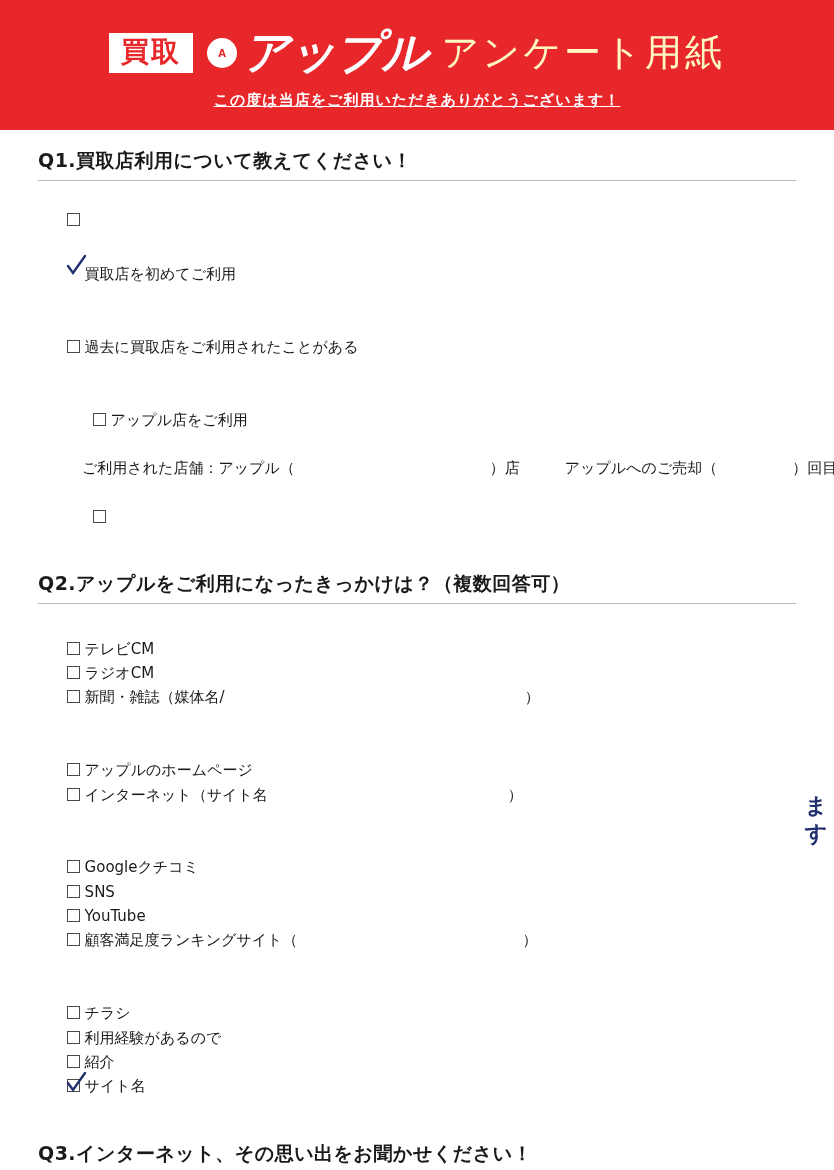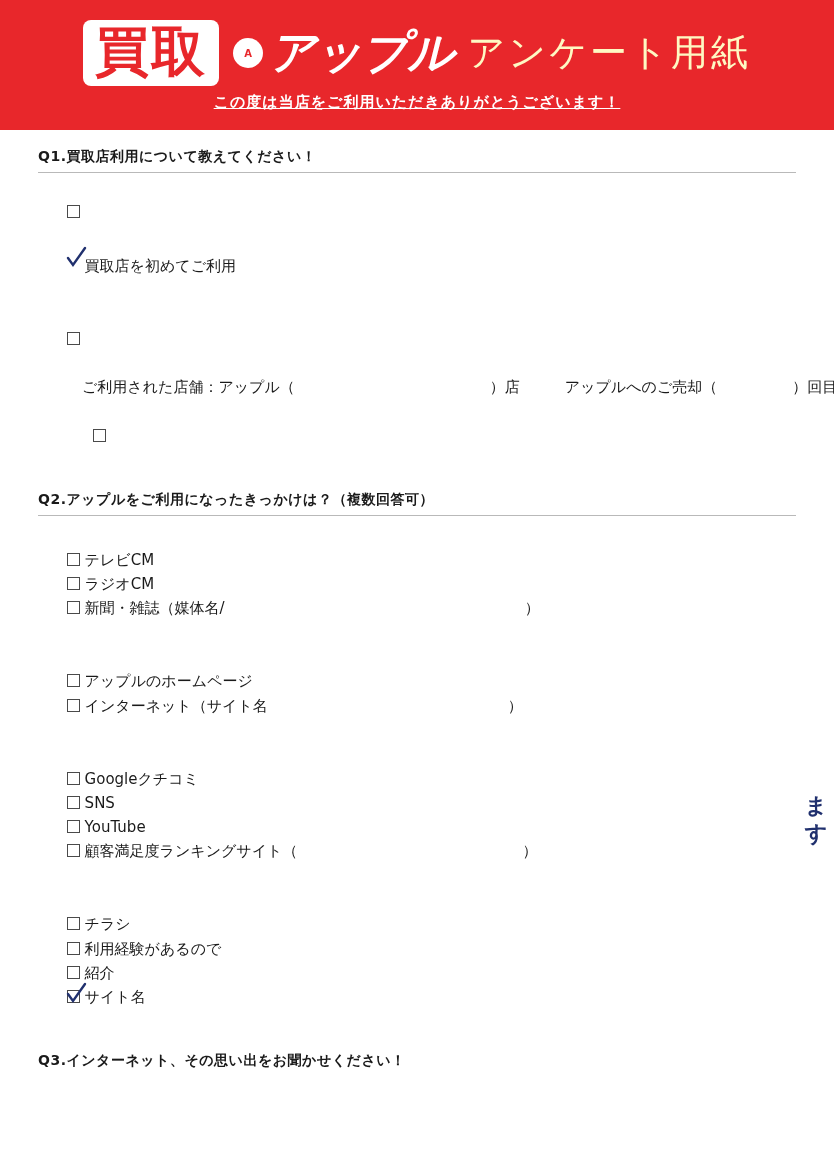--- a/index.html
+++ b/index.html
@@ -35,24 +35,24 @@
   }
   .banner-row {
     display: flex;
     align-items: center;
     gap: 14px;
   }
   .kaitori-box {
     background: #ffffff;
     color: #e8272b;
     font-weight: bold;
-    font-size: 54px;
+    font-size: 28px;
     letter-spacing: 2px;
     padding: 4px 12px 6px 12px;
-    border-radius: 8px;
+    border-radius: 0;
     line-height: 1.05;
     font-family: "DejaVu Sans", sans-serif;
   }
   .apple-logo {
     display: flex;
     align-items: center;
     gap: 6px;
   }
   .apple-mark {
     width: 30px; height: 30px;
@@ -93,21 +93,21 @@
 
   
   .sheet {
     position: absolute;
     left: 0; top: 130px;
     width: 834px;
   }
   .pad { padding: 0 38px; }
 
   .qhead {
-    font-size: 14px;
+    font-size: 19px;
     font-weight: bold;
     letter-spacing: 0.5px;
     font-family: "DejaVu Sans", sans-serif;
     margin: 18px 0 6px 0;
   }
   .rule {
     height: 1px;
     background: #b9b9b9;
     margin-bottom: 8px;
   }
@@ -189,23 +189,26 @@
       <span class="cb">
         <span class="tick">
           <svg width="22" height="22" viewBox="0 0 22 22">
               <path d="M3 12 L8 19 L20 2" stroke="#20306e" stroke-width="2.4" fill="none" stroke-linecap="round"></path>
             </svg>
         </span>
       </span><span>買取店を初めてご利用</span>
     </div>
 
     <div class="line">
-      <span class="cb"></span>
-    </div>
-
+      <span class="cb"></span><span>過去に買取店をご利用されたことがある</span>
+    </div>
+
+    <div class="line indent1">
+      <span class="cb"></span><span>アップル店をご利用</span>
+    </div>
 
     <div class="line indent2">ご利用された店舗：アップル（　　　　　　　　　　　　　）店　　　アップルへのご売却（　　　　　）回目</div>
 
     <div class="line indent1">
       <span class="cb"></span>
     </div>
 
     <div class="qhead">Q2.アップルをご利用になったきっかけは？（複数回答可）</div>
     <div class="rule"></div>
 

